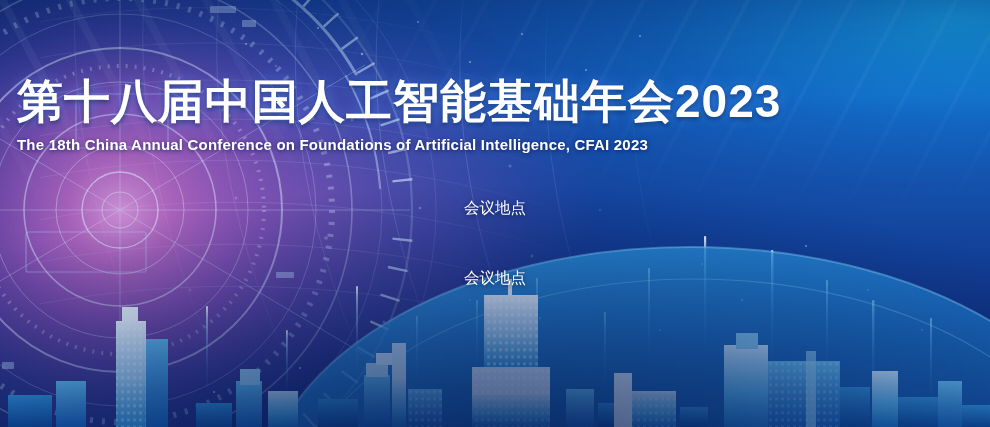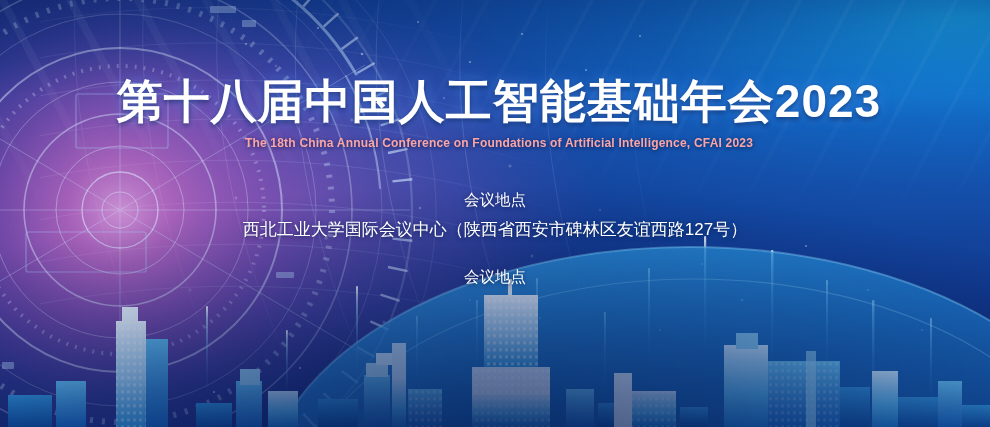--- a/index.html
+++ b/index.html
@@ -65,36 +65,36 @@
   
   #skyline{position:absolute;left:0;right:0;bottom:0;height:150px;}
   #skyline svg{width:100%;height:100%;display:block;}
 
   
   #arc{position:absolute;right:-60px;bottom:-250px;width:760px;height:470px;}
   #arc svg{width:100%;height:100%;display:block;}
 
   
   #content{position:absolute;inset:0;}
-  #title-block{position:absolute;left:8px;right:0;top:78px;text-align:center;}
+  #title-block{position:absolute;left:17px;right:0;top:78px;}
   #main-title{
     margin:0;color:#fff;font-size:46px;line-height:1;font-weight:bold;
     letter-spacing:1px;
     text-shadow:0 0 14px rgba(80,150,255,.55),0 2px 5px rgba(5,20,60,.65);
     white-space:nowrap;
   }
   #sub-title{
-    margin:12px 0 0;color:#fca5a5;font-size:12px;font-weight:bold;
+    margin:12px 0 0;color:#ffffff;font-size:15px;font-weight:bold;
     letter-spacing:.2px;
     text-shadow:0 1px 4px rgba(8,25,70,.8);
     white-space:nowrap;
   }
   #info-block{position:absolute;left:0;right:0;top:182px;text-align:center;}
   .info-label{
-    margin:8px;color:#ffffff;font-size:15.5px;line-height:1.35;
+    margin:16px;color:#ffffff;font-size:15.5px;line-height:1.35;
     text-shadow:0 1px 4px rgba(8,25,70,.8);
   }
   .info-value{
     margin:5px 0 0;color:#ffffff;font-size:17px;line-height:1.35;
     text-shadow:0 1px 4px rgba(8,25,70,.8);white-space:nowrap;
   }
   .gap{height:17px;}
 </style>
 </head>
 <body>
@@ -447,19 +447,18 @@
   <div class="layer" id="bg-vignette"></div>
 
   <div id="content">
     <div id="title-block">
       <h1 id="main-title">第十八届中国人工智能基础年会2023</h1>
       <p id="sub-title">The 18th China Annual Conference on Foundations of Artificial Intelligence, CFAI 2023</p>
     </div>
 
     <div id="info-block">
       <p class="info-label">会议地点</p>
-      <p class="info-value">西北工业大学国际会议中心（陕西省西安市碑林区友谊西路127号）</p>
       <div class="gap"></div>
       <p class="info-label">会议地点</p>
     </div>
   </div>
 
 </div>
 
 </body></html>

